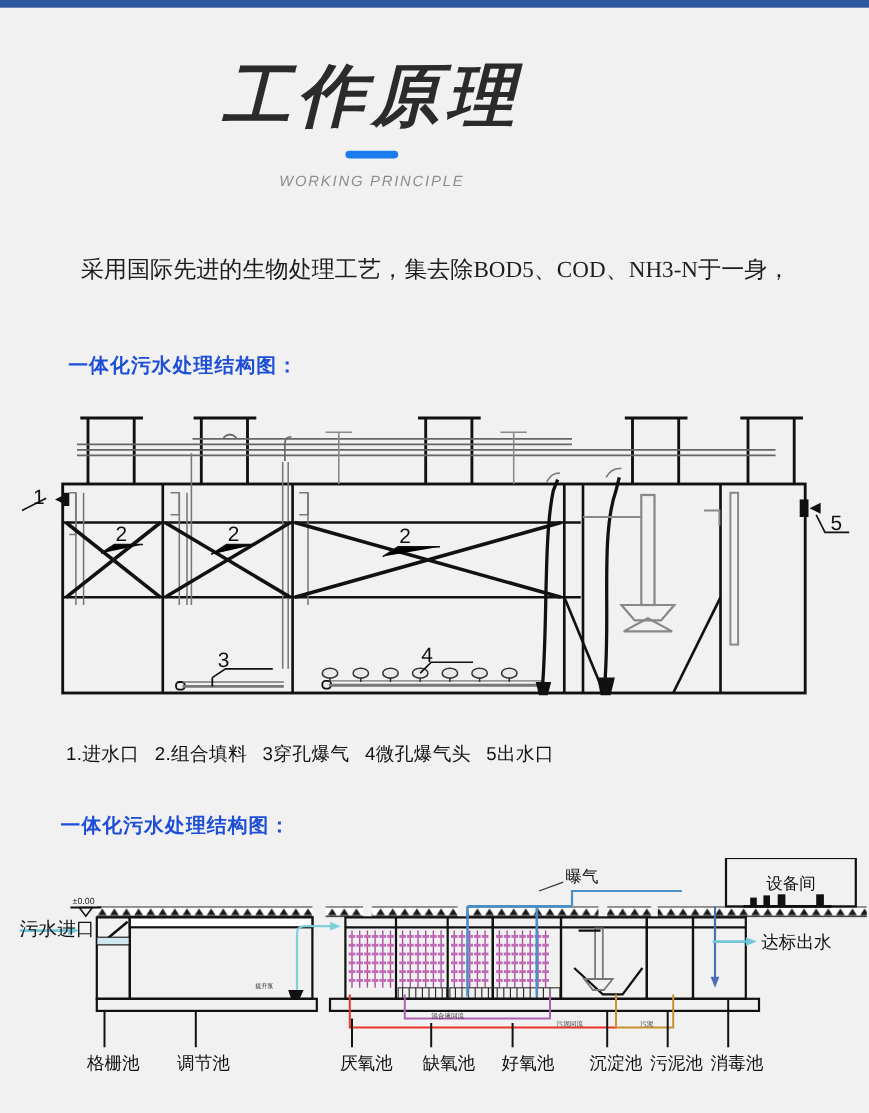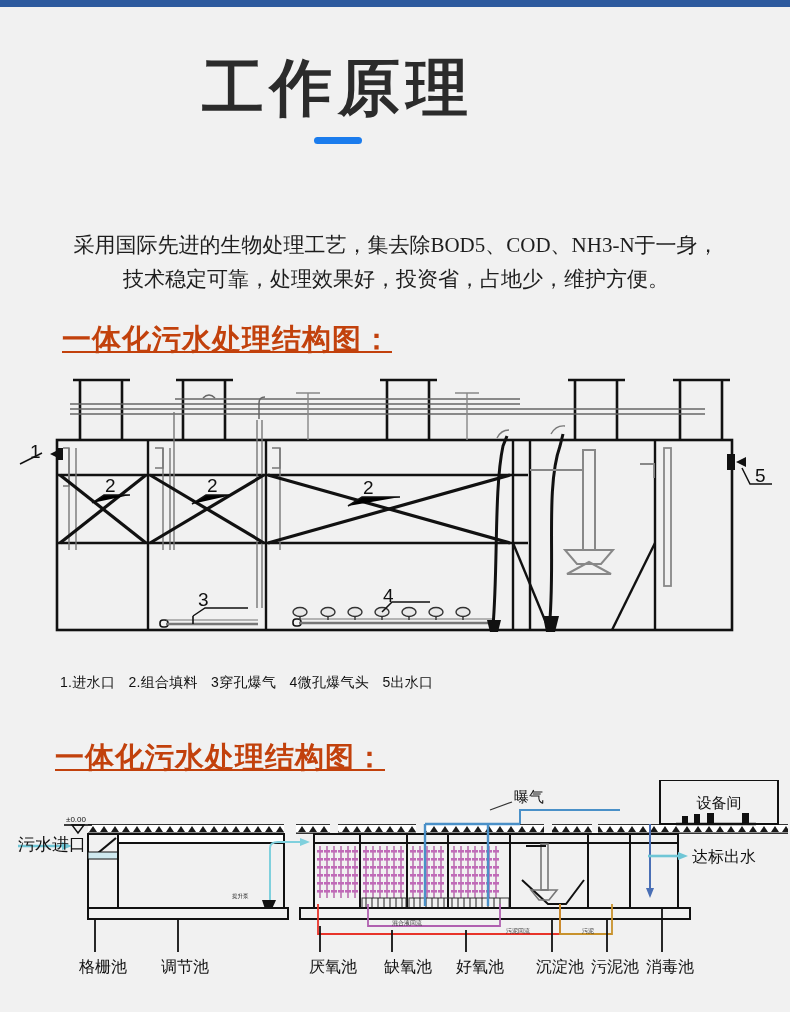--- a/index.html
+++ b/index.html
@@ -7,69 +7,69 @@
     width:790px;height:1012px;
     background:#f1f1f1;
     font-family:"Liberation Sans","DejaVu Sans",sans-serif;
     color:#222;
     overflow:hidden;
     position:relative;
   }
   .topbar{position:absolute;left:0;top:0;width:790px;height:7px;background:#2d5a9e;}
 
   
-  .header{position:absolute;left:0;top:55px;width:676px;text-align:center;}
+  .header{position:absolute;left:0;top:55px;width:676px;text-align:center;font-style:italic;}
   .title{
     font-size:62px;font-weight:bold;letter-spacing:6px;color:#2b2b2b;
     line-height:1.05;
   }
   .title-rule{width:48px;height:7px;background:#1b7ced;border-radius:4px;margin:17px auto 0 auto;}
   .subtitle{
     margin-top:13px;font-size:13.5px;letter-spacing:1.6px;color:#8d8d8d;font-weight:400;
   }
 
   
   .intro{
     position:absolute;left:40px;top:228px;width:712px;
     text-align:center;font-size:21px;line-height:1.62;color:#1d1d1d;
     font-family:"Liberation Serif","DejaVu Serif",serif;
   }
 
   
   .sec-h{
-    position:absolute;font-size:29px;font-weight:bold;color:#c2410c;letter-spacing:1px;text-decoration:underline;
+    position:absolute;font-size:18px;font-weight:bold;color:#1d4ed8;letter-spacing:1px;
   }
   #h-struct{left:62px;top:320px;}
   #h-route{left:55px;top:738px;}
 
   
   .legend{
     position:absolute;left:60px;top:674px;width:700px;
-    font-size:14px;color:#111;letter-spacing:.3px;
+    font-size:17px;color:#111;letter-spacing:.3px;
   }
   .legend span{margin-right:9px;}
 
   
   .dgm1{position:absolute;left:0px;top:368px;width:790px;height:296px;}
   .dgm2{position:absolute;left:0px;top:780px;width:790px;height:215px;}
   svg{display:block;}
 </style>
 </head>
 <body>
 
 <div class="topbar"></div>
 
 <div class="header">
   <div class="title">工作原理</div>
   <div class="title-rule"></div>
+  <div class="subtitle">WORKING PRINCIPLE</div>
 </div>
 
 <div class="intro">
   <div>采用国际先进的生物处理工艺，集去除BOD5、COD、NH3-N于一身，</div>
-  <div>技术稳定可靠，处理效果好，投资省，占地少，维护方便。</div>
 </div>
 
 <div class="sec-h" id="h-struct">一体化污水处理结构图：</div>
 
 <div class="dgm1">
 <svg width="790" height="296" viewBox="0 0 790 296" xmlns="http://www.w3.org/2000/svg">
   <g fill="none" stroke="#111" stroke-width="2.6">
 
     <rect x="57" y="72" width="675" height="190"></rect>
   </g>

